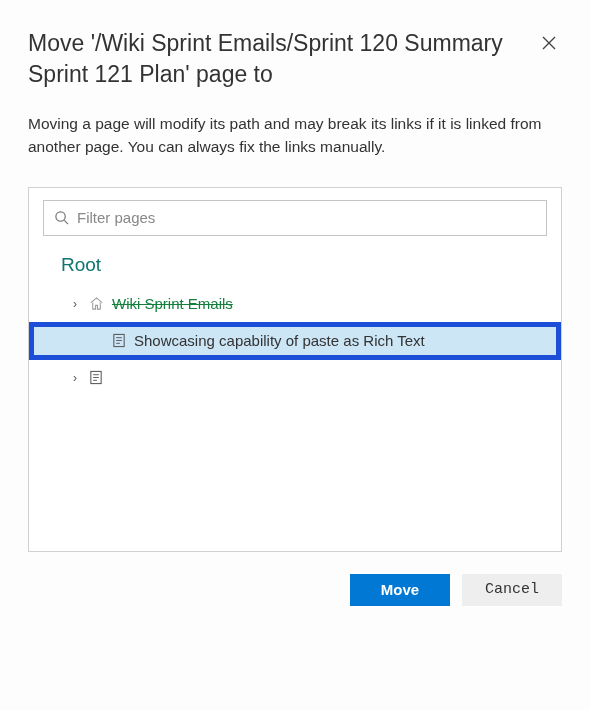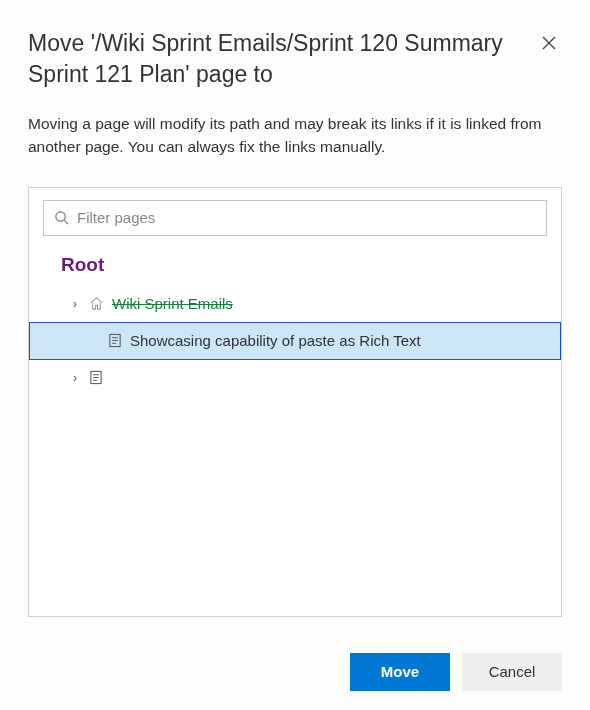--- a/index.html
+++ b/index.html
@@ -34,21 +34,21 @@
     margin-top: 2px;
   }
   .description {
     font-size: 15.5px;
     color: #333;
     line-height: 1.5;
     margin-bottom: 28px;
   }
   .tree-panel {
     border: 1px solid #d0d0d0;
-    height: 430px;
+    height: 365px;
     padding: 12px 10px 10px 10px;
     background: #fff;
   }
   .filter-wrap {
     border: 1px solid #c4c4c4;
     height: 36px;
     display: flex;
     align-items: center;
     gap: 8px;
     padding: 0 10px;
@@ -59,37 +59,37 @@
     outline: none;
     font-size: 15px;
     flex: 1;
     color: #333;
     background: transparent;
   }
   .filter-input::placeholder { color: #888; }
   .search-icon svg { display: block; }
   .root-label {
     font-size: 19px;
-    font-weight: 700;
-    color: #701a75;
+    font-weight: 400;
+    color: #0f766e;
     padding: 0 0 10px 22px;
   }
   .tree-row {
     display: flex;
     align-items: center;
     height: 36px;
     font-size: 15px;
     color: #333;
     gap: 8px;
   }
   .tree-row.level1 { padding-left: 30px; }
   .tree-row.level2 { padding-left: 48px; }
   .tree-row.selected {
     background: #cce6f6;
-    border: 1px solid #1d4ed8;
+    border: 5px solid #1d4ed8;
     margin: 0 -10px;
     padding-left: 58px;
     height: 38px;
   }
   .tree-row.strike .row-label { text-decoration: line-through; color: #15803d; }
   .tree-row.strike .row-icon { color: #999; }
   .chevron {
     width: 12px;
     color: #555;
     font-size: 12px;
@@ -104,34 +104,34 @@
   }
   .row-label { }
   .footer {
     display: flex;
     justify-content: flex-end;
     gap: 12px;
     margin-top: 22px;
   }
   .btn {
     min-width: 100px;
-    height: 38px;
+    height: 32px;
     border: none;
     font-size: 15px;
     cursor: pointer;
-    margin-top: 14px;
   }
   .btn-primary {
     background: #0078d4;
     color: #fff;
     font-weight: 600;
   }
   .btn-secondary {
     background: #eeeeee;
     color: #333;
+    font-family: Liberation Mono, monospace;
   }
 </style>
 </head>
 <body>
 
 <div class="header-row">
   <h1 class="dialog-title">Move '/Wiki Sprint Emails/Sprint 120 Summary Sprint 121 Plan' page to</h1>
   <div class="close-btn">
     <span>
       <svg width="14" height="14" viewBox="0 0 14 14">

